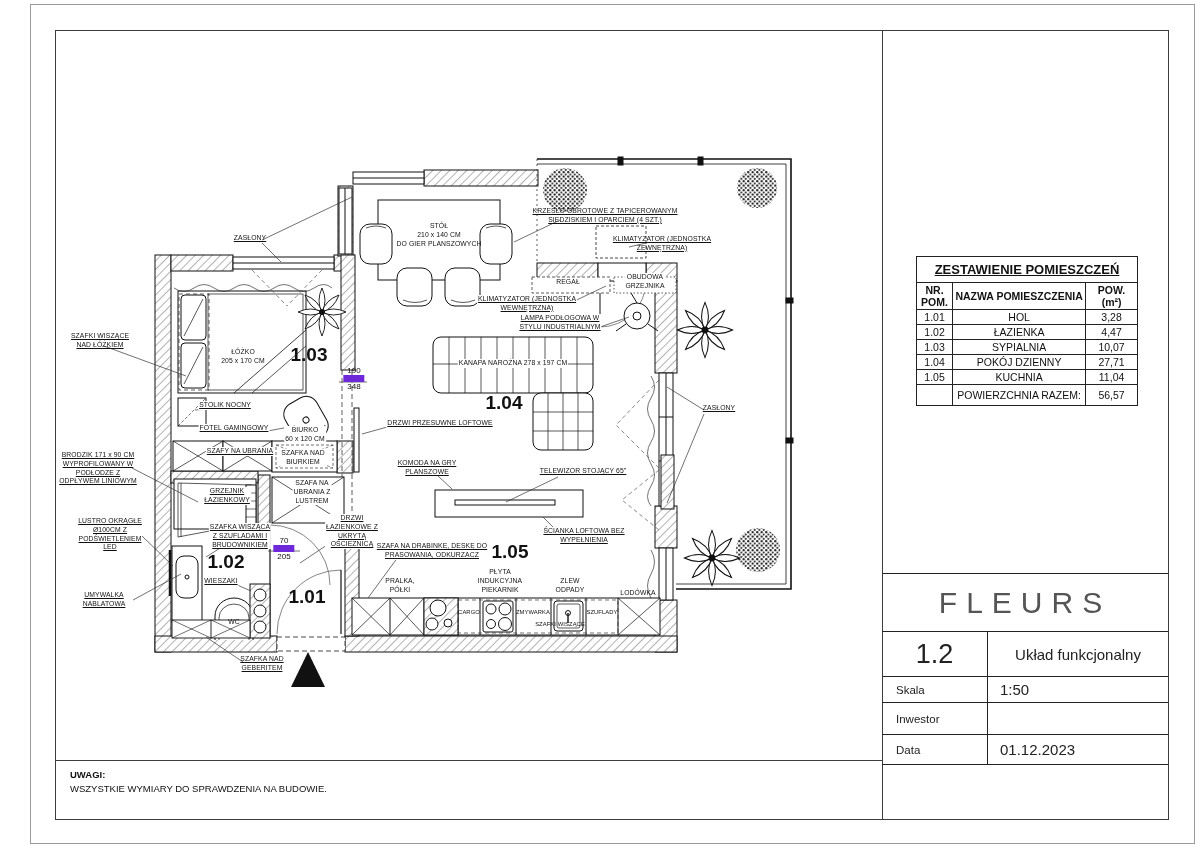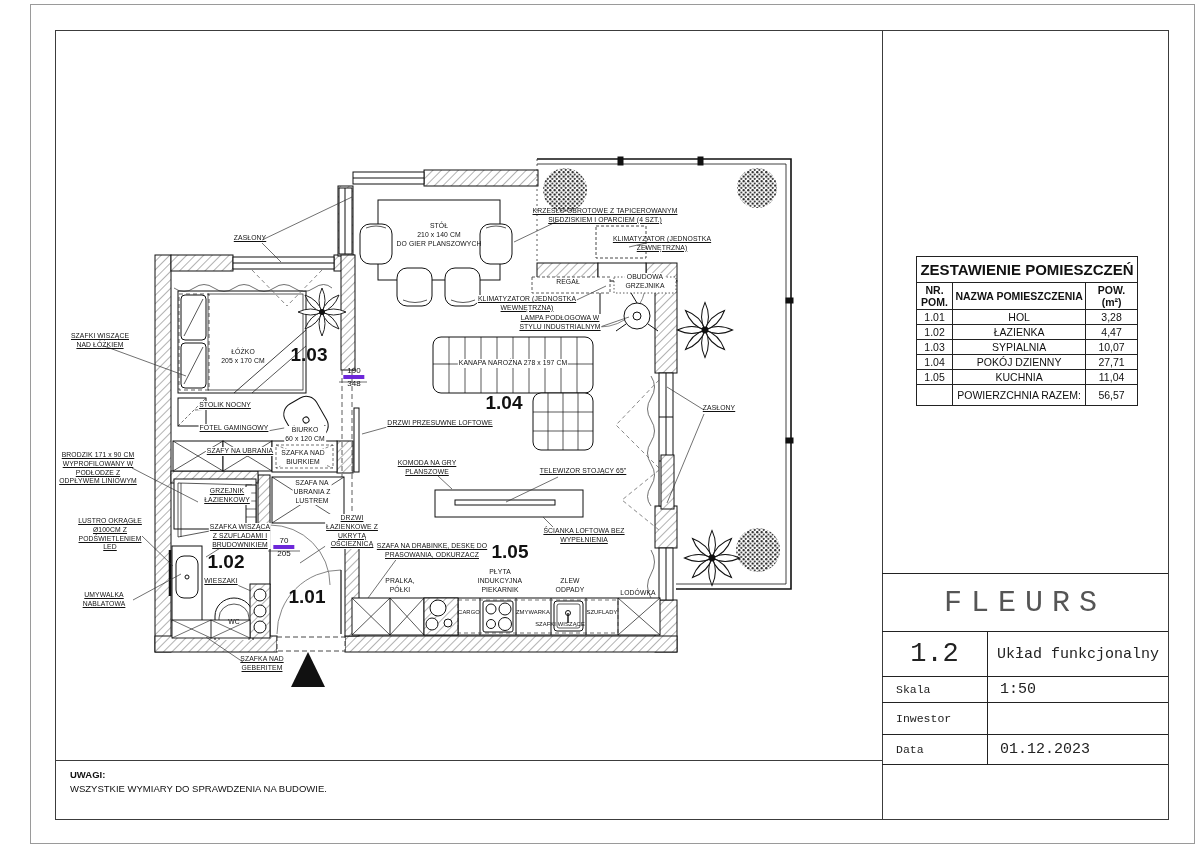--- a/index.html
+++ b/index.html
@@ -13,31 +13,31 @@
   #notes-divider{left:56px;top:760px;width:826px;height:0;border-top:1.5px solid #3c3c3c;}
   
   .lbl{position:absolute;font-size:6.8px;line-height:1.3;letter-spacing:.1px;text-align:center;
        white-space:pre-line;transform:translateX(-50%);color:#111;}
   .lbl.u{text-decoration:underline;text-underline-offset:1px;}
   .lbl.bg{background:#fff;padding:0 1px;}
   .lbl.tiny{font-size:5.8px;}
   .room-num{position:absolute;font-size:19px;font-weight:bold;transform:translateX(-50%);color:#111;}
   .dim{position:absolute;font-size:8px;transform:translateX(-50%);text-align:center;color:#111;}
   .dim span{display:block;padding:0 4px;}
-  .dim .top{border-bottom:4px solid #6d28d9;}
+  .dim .top{border-bottom:7px solid #6d28d9;}
   
   #rooms-table{left:916px;top:256px;width:222px;border-collapse:collapse;
                font-size:10.5px;color:#111;border:1.5px solid #222;}
   #rooms-table td,#rooms-table th{border:1px solid #222;text-align:center;padding:1px 2px;}
-  #rooms-table .tbl-title{font-weight:bold;font-size:15px;height:23px;}
+  #rooms-table .tbl-title{font-weight:bold;font-size:13px;height:23px;text-decoration:underline;}
   #rooms-table .colhead{height:26px;font-weight:normal;padding-left:44px;}
   #rooms-table .r{height:13px;}
   #rooms-table .razem{height:21px;}
   
-  #titleblock{left:882px;top:573px;width:286px;color:#222;font-family:Liberation Mono, monospace;}
+  #titleblock{left:882px;top:573px;width:286px;color:#222;}
   .tb-row{box-sizing:border-box;border-top:1px solid #222;display:flex;align-items:center;}
   #tb-logo{height:58px;justify-content:center;font-size:30px;letter-spacing:9px;color:#555;
            font-weight:200;}
   .tb-cell-l{box-sizing:border-box;width:106px;padding-left:14px;font-size:11.5px;flex:none;
              align-self:stretch;display:flex;align-items:center;border-right:1px solid #222;}
   .tb-cell-v{padding-left:12px;font-size:15px;}
   #tb-number{font-size:27px;justify-content:center;padding-left:0;}
   #tb-title-v{font-size:15px;width:100%;text-align:center;padding-left:0;}
   
   #notes{left:70px;top:768px;font-size:9.5px;line-height:1.45;color:#111;}

